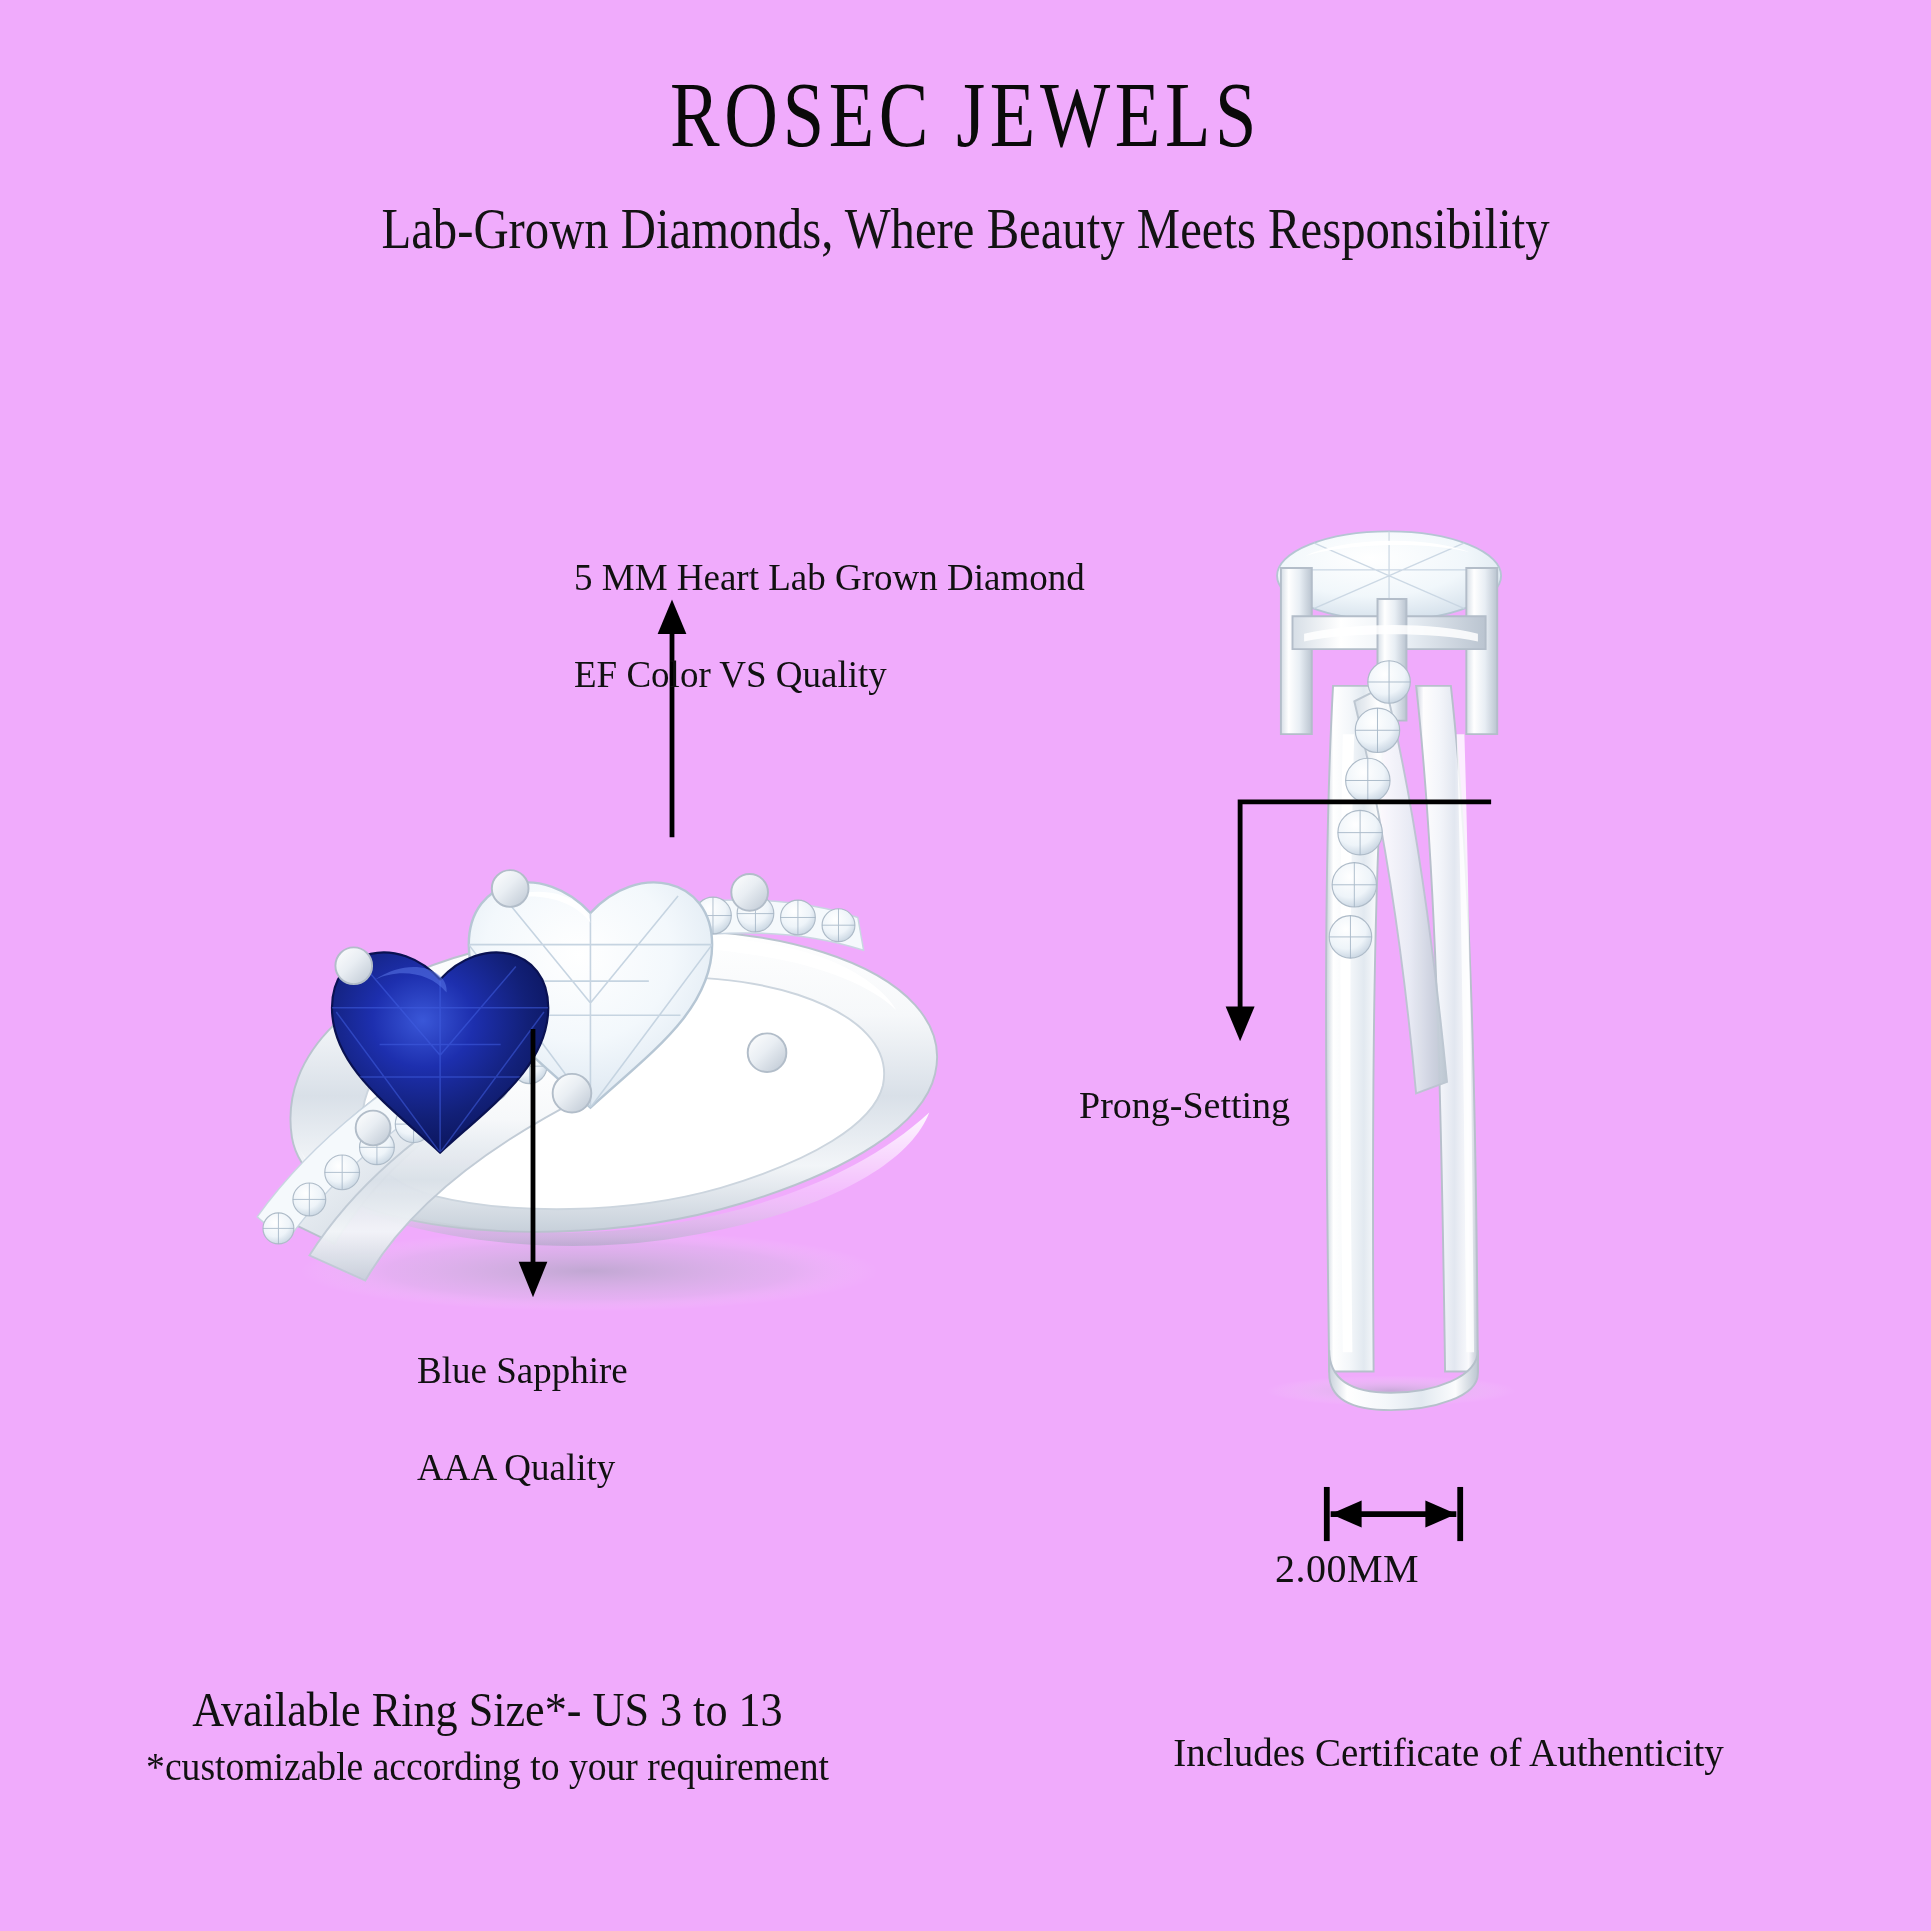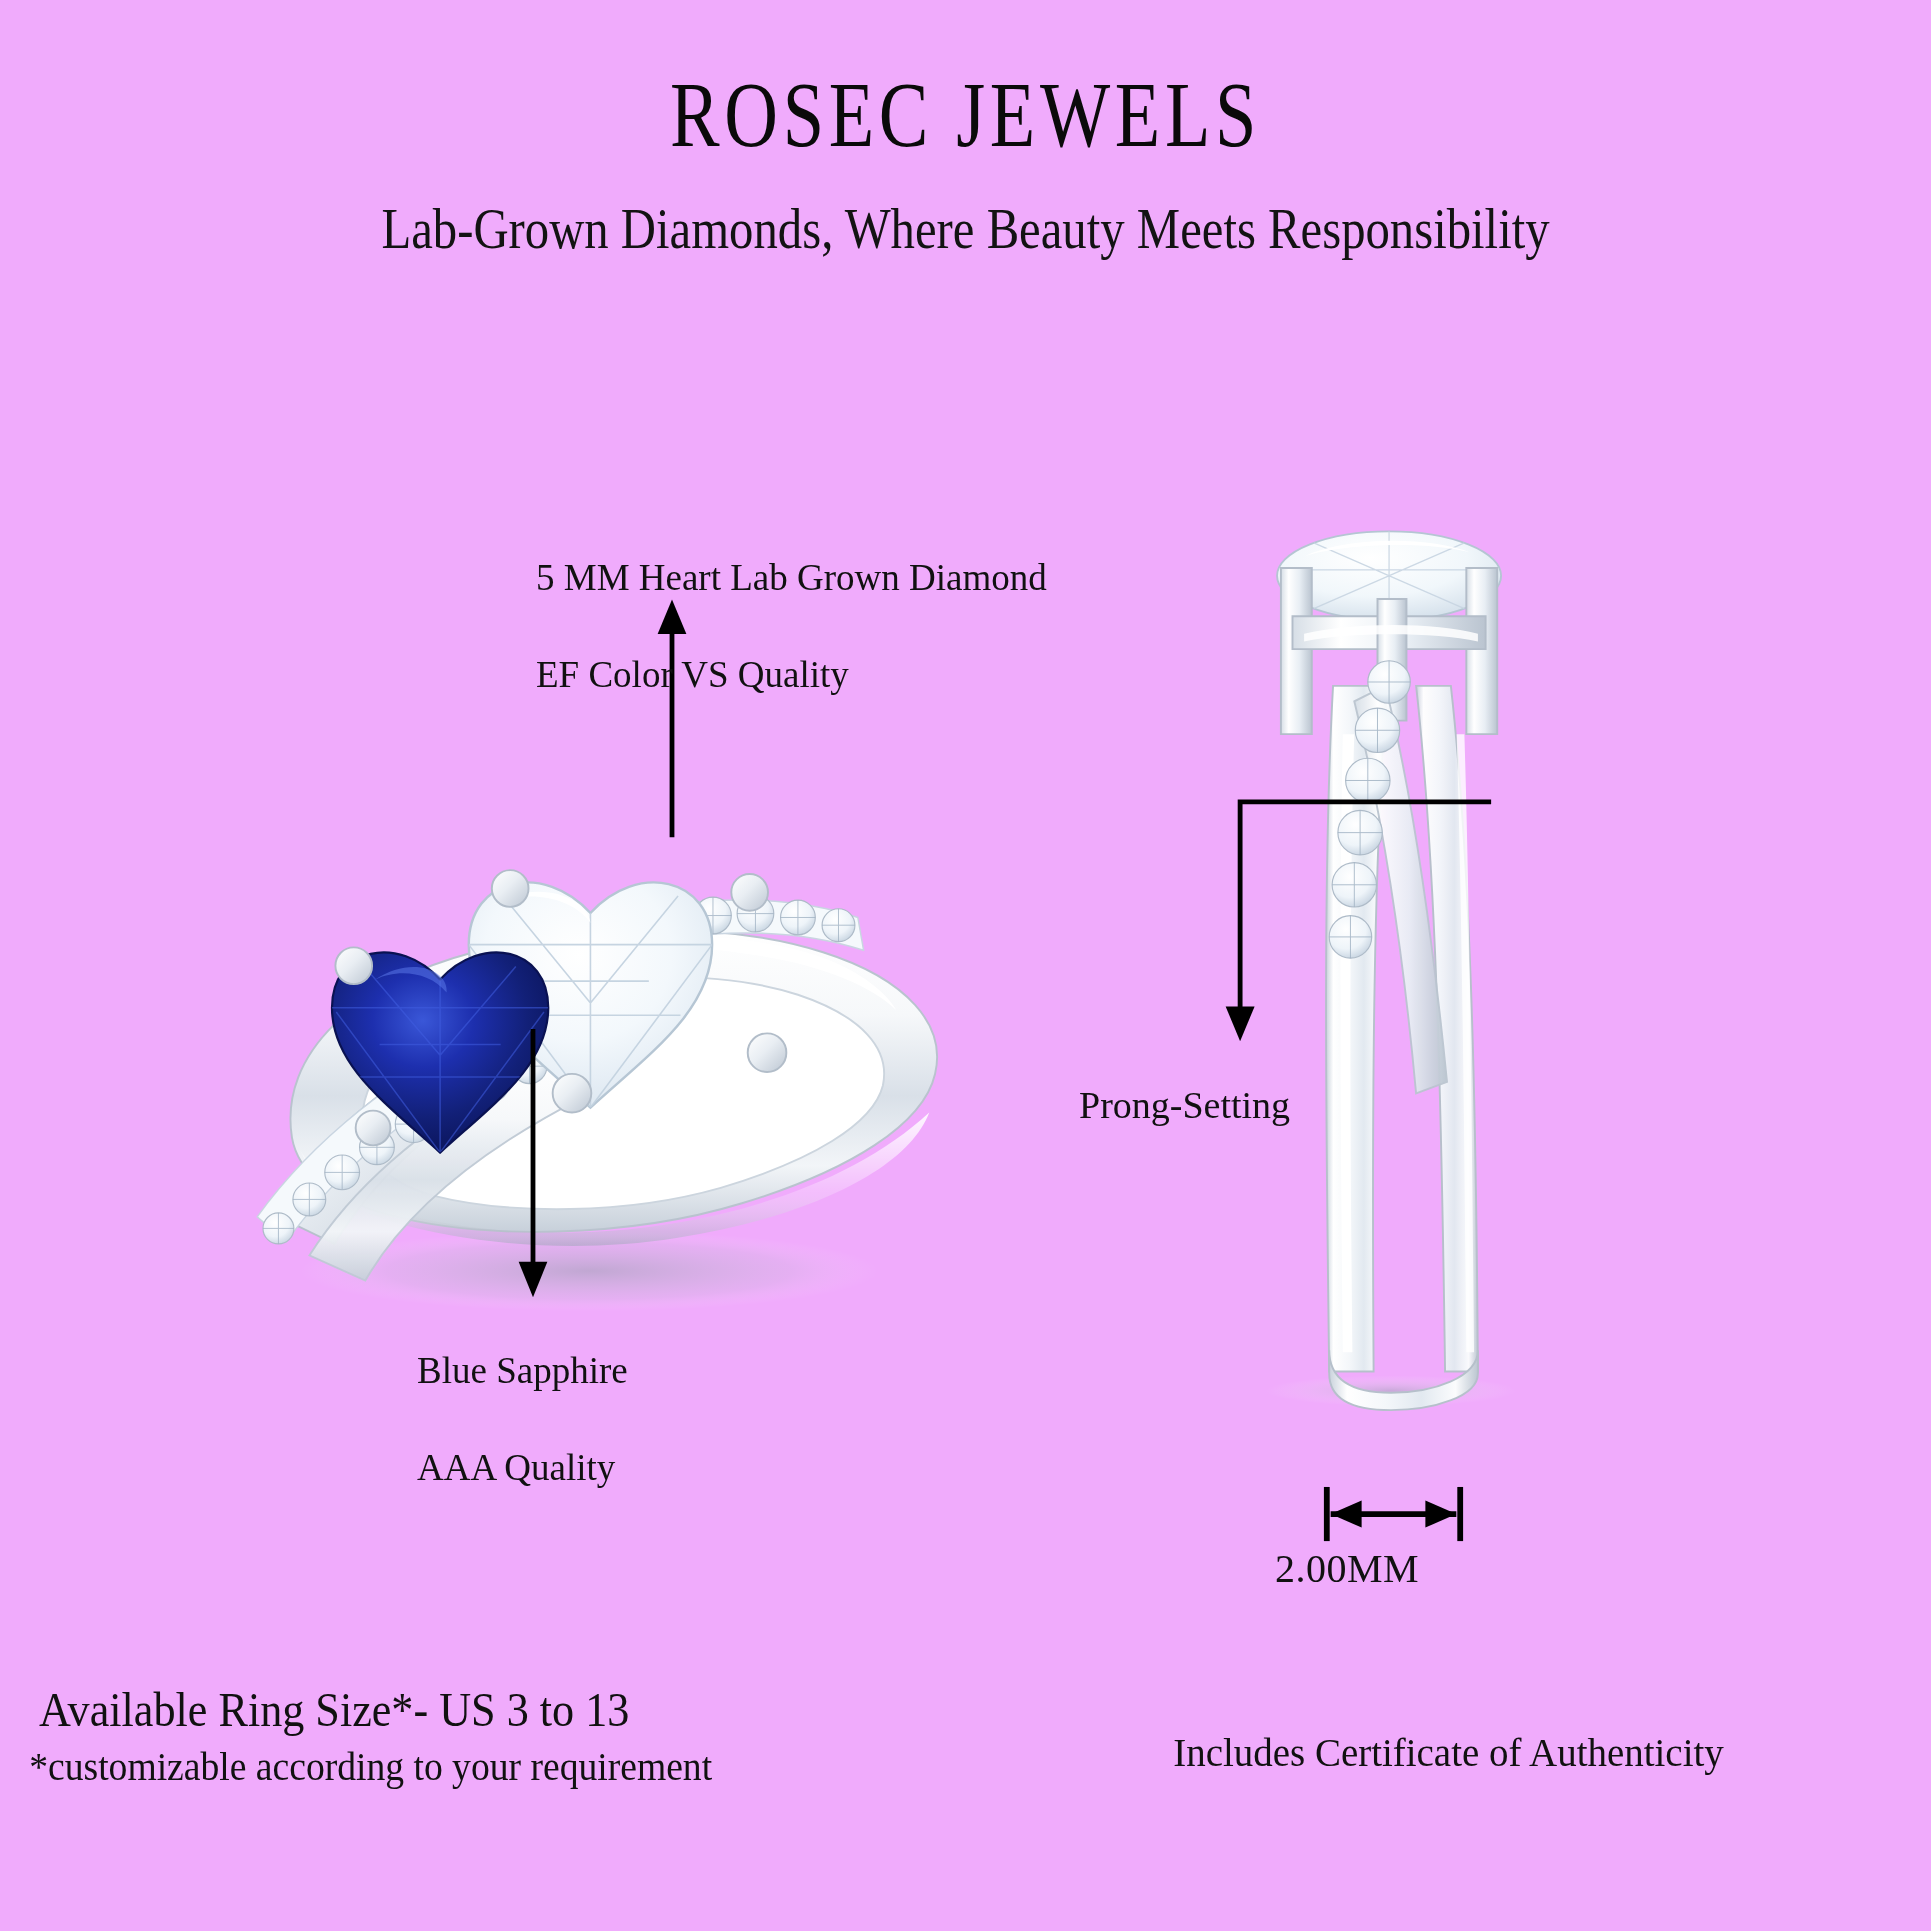--- a/index.html
+++ b/index.html
@@ -20,27 +20,27 @@
     transform:scaleX(.80);transform-origin:center top;
   }
   .brand-tagline{
     position:absolute;top:199px;left:0;width:1931px;text-align:center;
     font-size:58px;line-height:1.05;font-weight:400;color:#131313;
     transform:scaleX(.84);transform-origin:center top;
   }
 
   
   .anno{position:absolute;font-size:37px;line-height:1.32;color:#111;white-space:pre-line;}
-  .anno-diamond{top:505px;left:536px;}
+  .anno-diamond{top:505px;left:574px;}
   .anno-sapphire{top:1298px;left:417px;}
   .anno-prong{top:1055px;left:1079px;font-size:38px;margin-top:25px;}
   .dim-label{position:absolute;top:1545px;left:1275px;font-size:40px;letter-spacing:0.5px;}
 
   
-  .footer-left{position:absolute;top:1682px;left:0;width:975px;text-align:left;}
+  .footer-left{position:absolute;top:1682px;left:0;width:975px;text-align:center;}
   .footer-left .l1{font-size:48px;line-height:1.18;transform:scaleX(.92);transform-origin:center;display:block;}
   .footer-left .l2{font-size:40px;line-height:1.22;transform:scaleX(.94);transform-origin:center;display:block;margin-top:3.9px;}
   .footer-right{position:absolute;top:1728px;left:1014px;width:869px;text-align:center;font-size:41px;transform:scaleX(.95);transform-origin:center;}
 
   
   .leader{position:absolute;}
   svg{display:block;overflow:visible;}
 
   
   .ring-main{position:absolute;left:174px;top:734px;width:879px;height:618px;}

